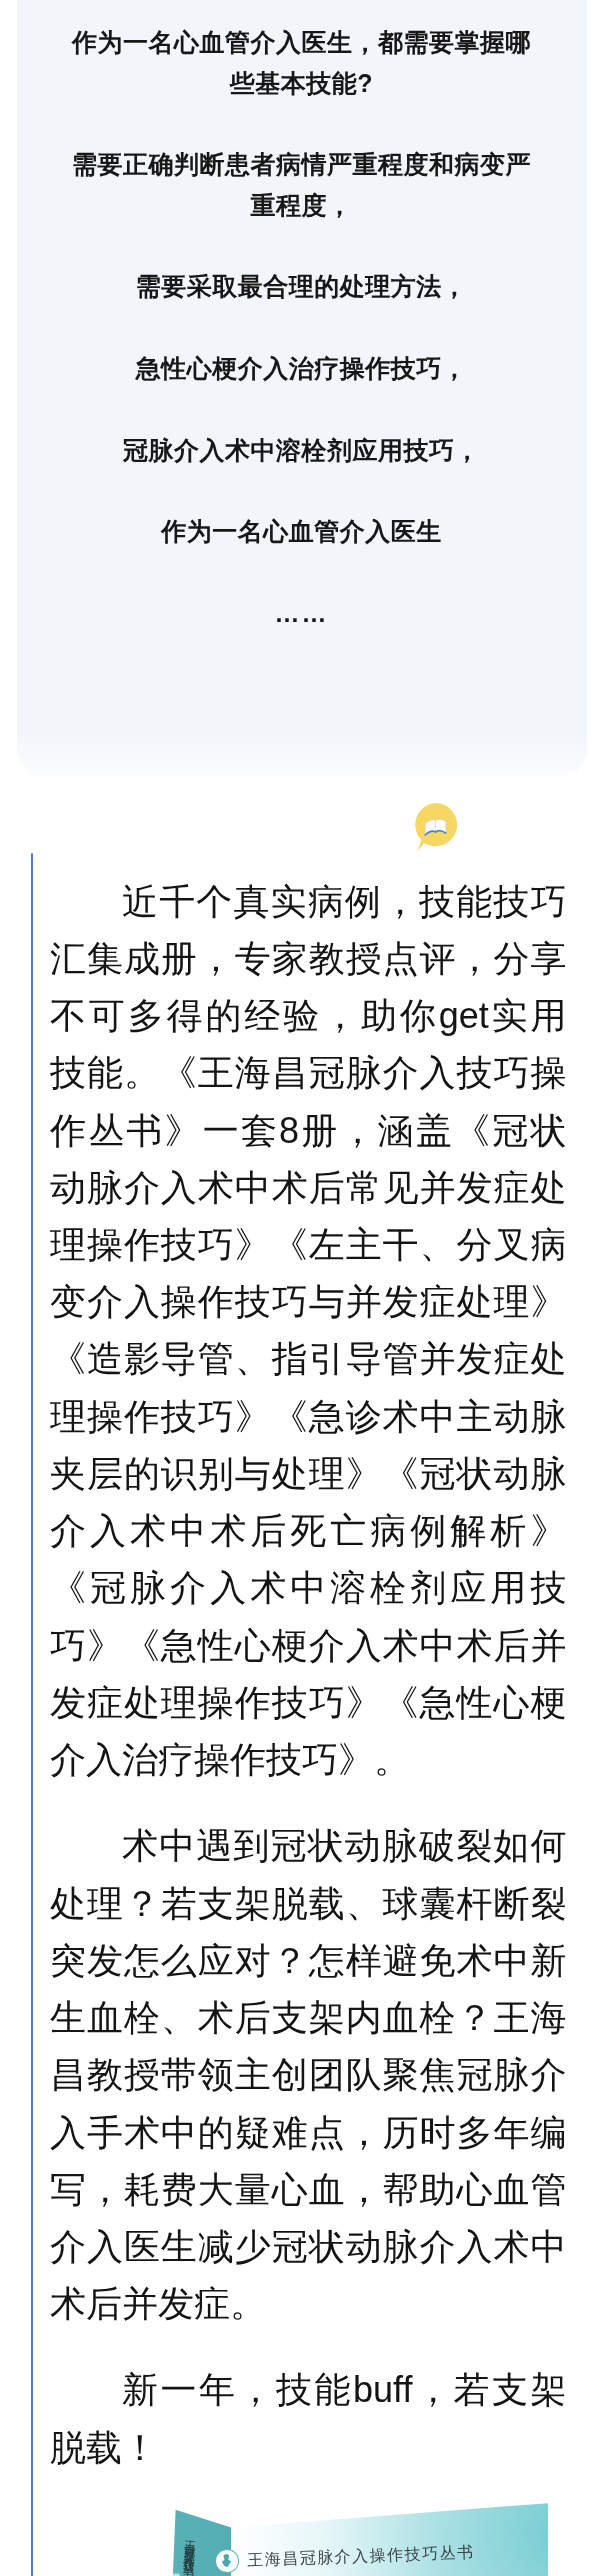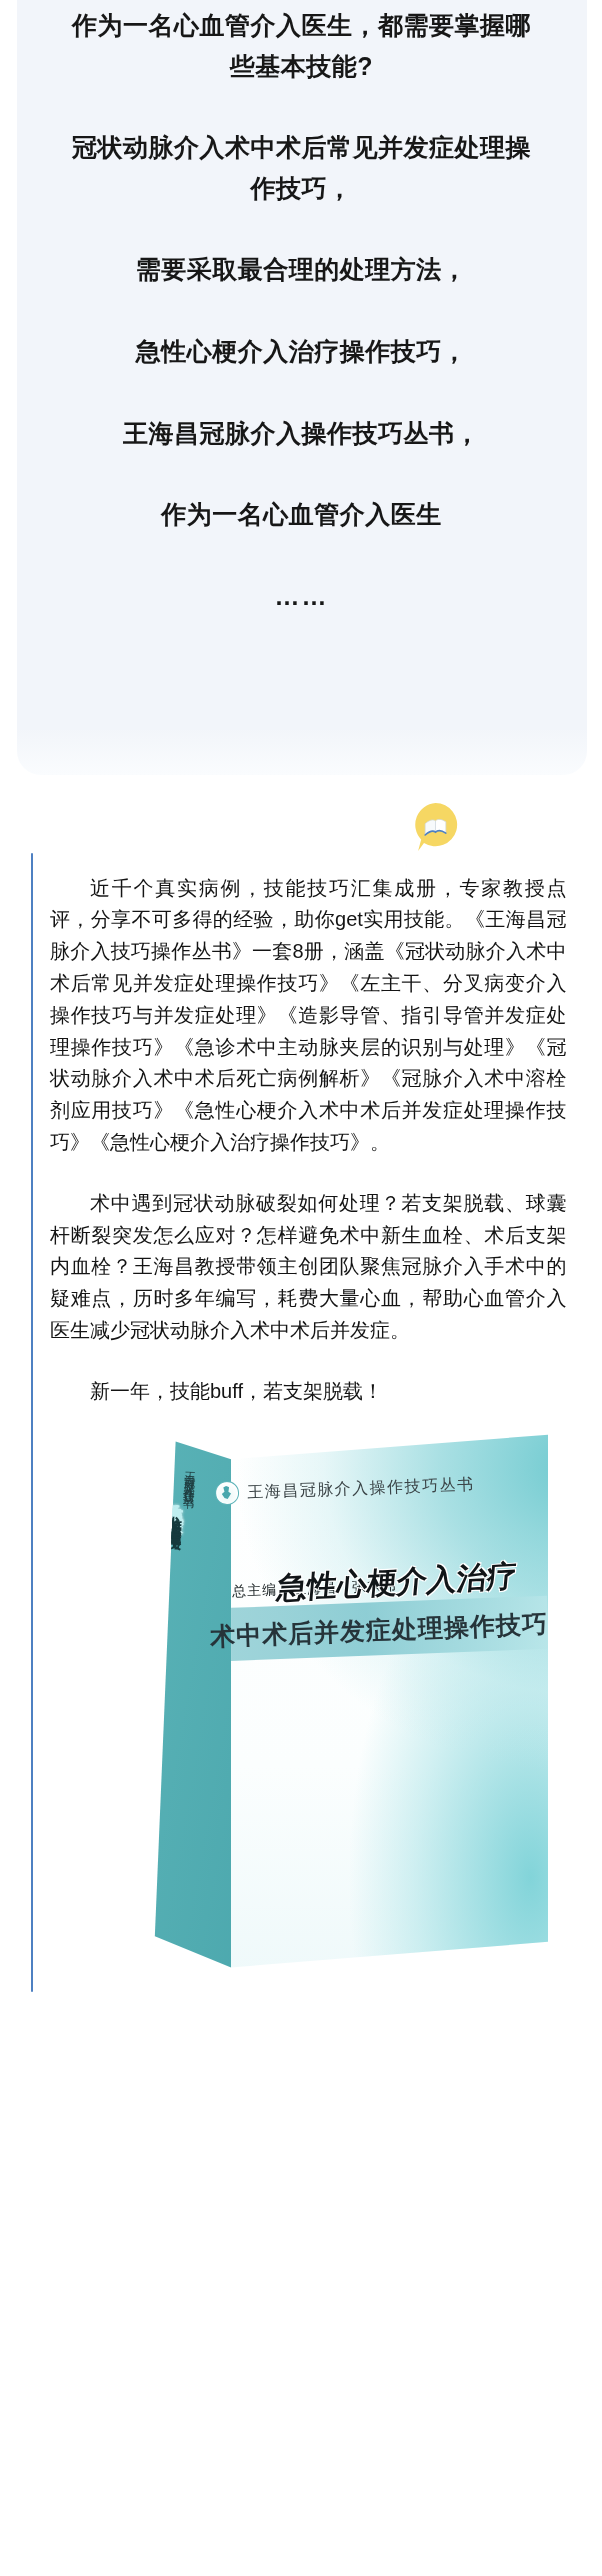--- a/index.html
+++ b/index.html
@@ -14,35 +14,35 @@
   .hero {
     margin:0 16.5px; height:775px; border-radius:0 0 24px 24px;
     background:linear-gradient(180deg,#f2f5fa 0%, #f2f5fa 94%, #fafcfe 100%);
     display:flex; flex-direction:column; align-items:center;
     padding-top:1px;
   }
   .hero p {
     width:484px; text-align:center; font-size:25px; font-weight:700;
     line-height:1.62; color:#171717; margin:20.6px 0; letter-spacing:0.5px;
   }
-  .hero p.first { margin-top:4px; }
+  .hero p.first { margin-top:21px; }
   .hero p.ellipsis { letter-spacing:2.1px; }
 
   
   .divider-row { height:50px; margin:27px 0 0 412px; width:47px; }
   .divider-row svg { display:block; width:47px; height:50px; }
 
   
   .article { position:relative; padding:20.6px 20.6px 23px 50px; }
   .article .accent-line {
     position:absolute; left:31px; top:1px; bottom:19.6px; width:1.5px;
     background:#4e80c2; border-radius:1px;
   }
   .article p.body {
-    font-size:20px; line-height:1.59; text-align:justify; text-indent:2em;
+    font-size:36px; line-height:1.59; text-align:justify; text-indent:2em;
     color:#141414; margin:0 16px 29px 0; word-break:break-word;
   }
   .article p.final { margin-top:15.5px; margin-bottom:20.6px; }
 
   
   .book { position:relative; width:433px; height:556px; margin:25px 0 0 65px; }
   .book .spine {
     position:absolute; inset:0;
     clip-path:polygon(14% 1.6%, 26.8% 4.8%, 26.8% 96.2%, 9.2% 90.6%);
     background:linear-gradient(100deg,#5cb4b8 0%, #48a5ab 55%, #3d97a1 100%);
@@ -88,24 +88,24 @@
   .spine-series { left:15.5%; top:5.5%; font-size:11.3px; color:#1f3d40; letter-spacing:2.1px; transform:rotate(3deg); }
   .spine-title-col { left:8.8%; top:9.5%; height:78%; transform:rotate(2deg); }
   .spine-title-col .t1 { writing-mode:vertical-rl; text-orientation:upright; font-size:20.6px; font-weight:800; color:#bfeef0; letter-spacing:2.1px; text-shadow:0 0 3.1px rgba(255,255,255,0.55); }
   .spine-title-col .t2 { writing-mode:vertical-rl; text-orientation:upright; font-size:17.5px; font-weight:700; color:#173a3e; letter-spacing:1.5px; }
 </style>
 </head>
 <body>
 
 <section class="hero">
   <p class="first">作为一名心血管介入医生，都需要掌握哪些基本技能?</p>
-  <p>冠状动脉介入术中术后常见并发症处理操作技巧，</p>
+  <p>需要正确判断患者病情严重程度和病变严重程度，</p>
   <p>需要采取最合理的处理方法，</p>
   <p>急性心梗介入治疗操作技巧，</p>
-  <p>王海昌冠脉介入操作技巧丛书，</p>
+  <p>冠脉介入术中溶栓剂应用技巧，</p>
   <p>作为一名心血管介入医生</p>
   <p class="ellipsis">……</p>
 </section>
 
 <div class="divider-row">
   <span>
     <svg viewBox="0 0 100 106" aria-hidden="true">
       <path d="M50 2 a46 46 0 1 1 -24.5 84.9 L13 104 l6.5 -24.5 A46 46 0 0 1 50 2 Z" fill="#f6d763"></path>
       <path d="M28 46 c9 -8 17 -10 22 -6 l0 24 c-5 -4 -13 -2 -22 6 z" fill="#f7fafc" stroke="#cfd8e2" stroke-width="1.5"></path>
       <path d="M72 42 c-9 -6 -17 -7 -22 -2 l0 24 c5 -5 13 -4 22 2 z" fill="#ffffff" stroke="#cfd8e2" stroke-width="1.5"></path>

